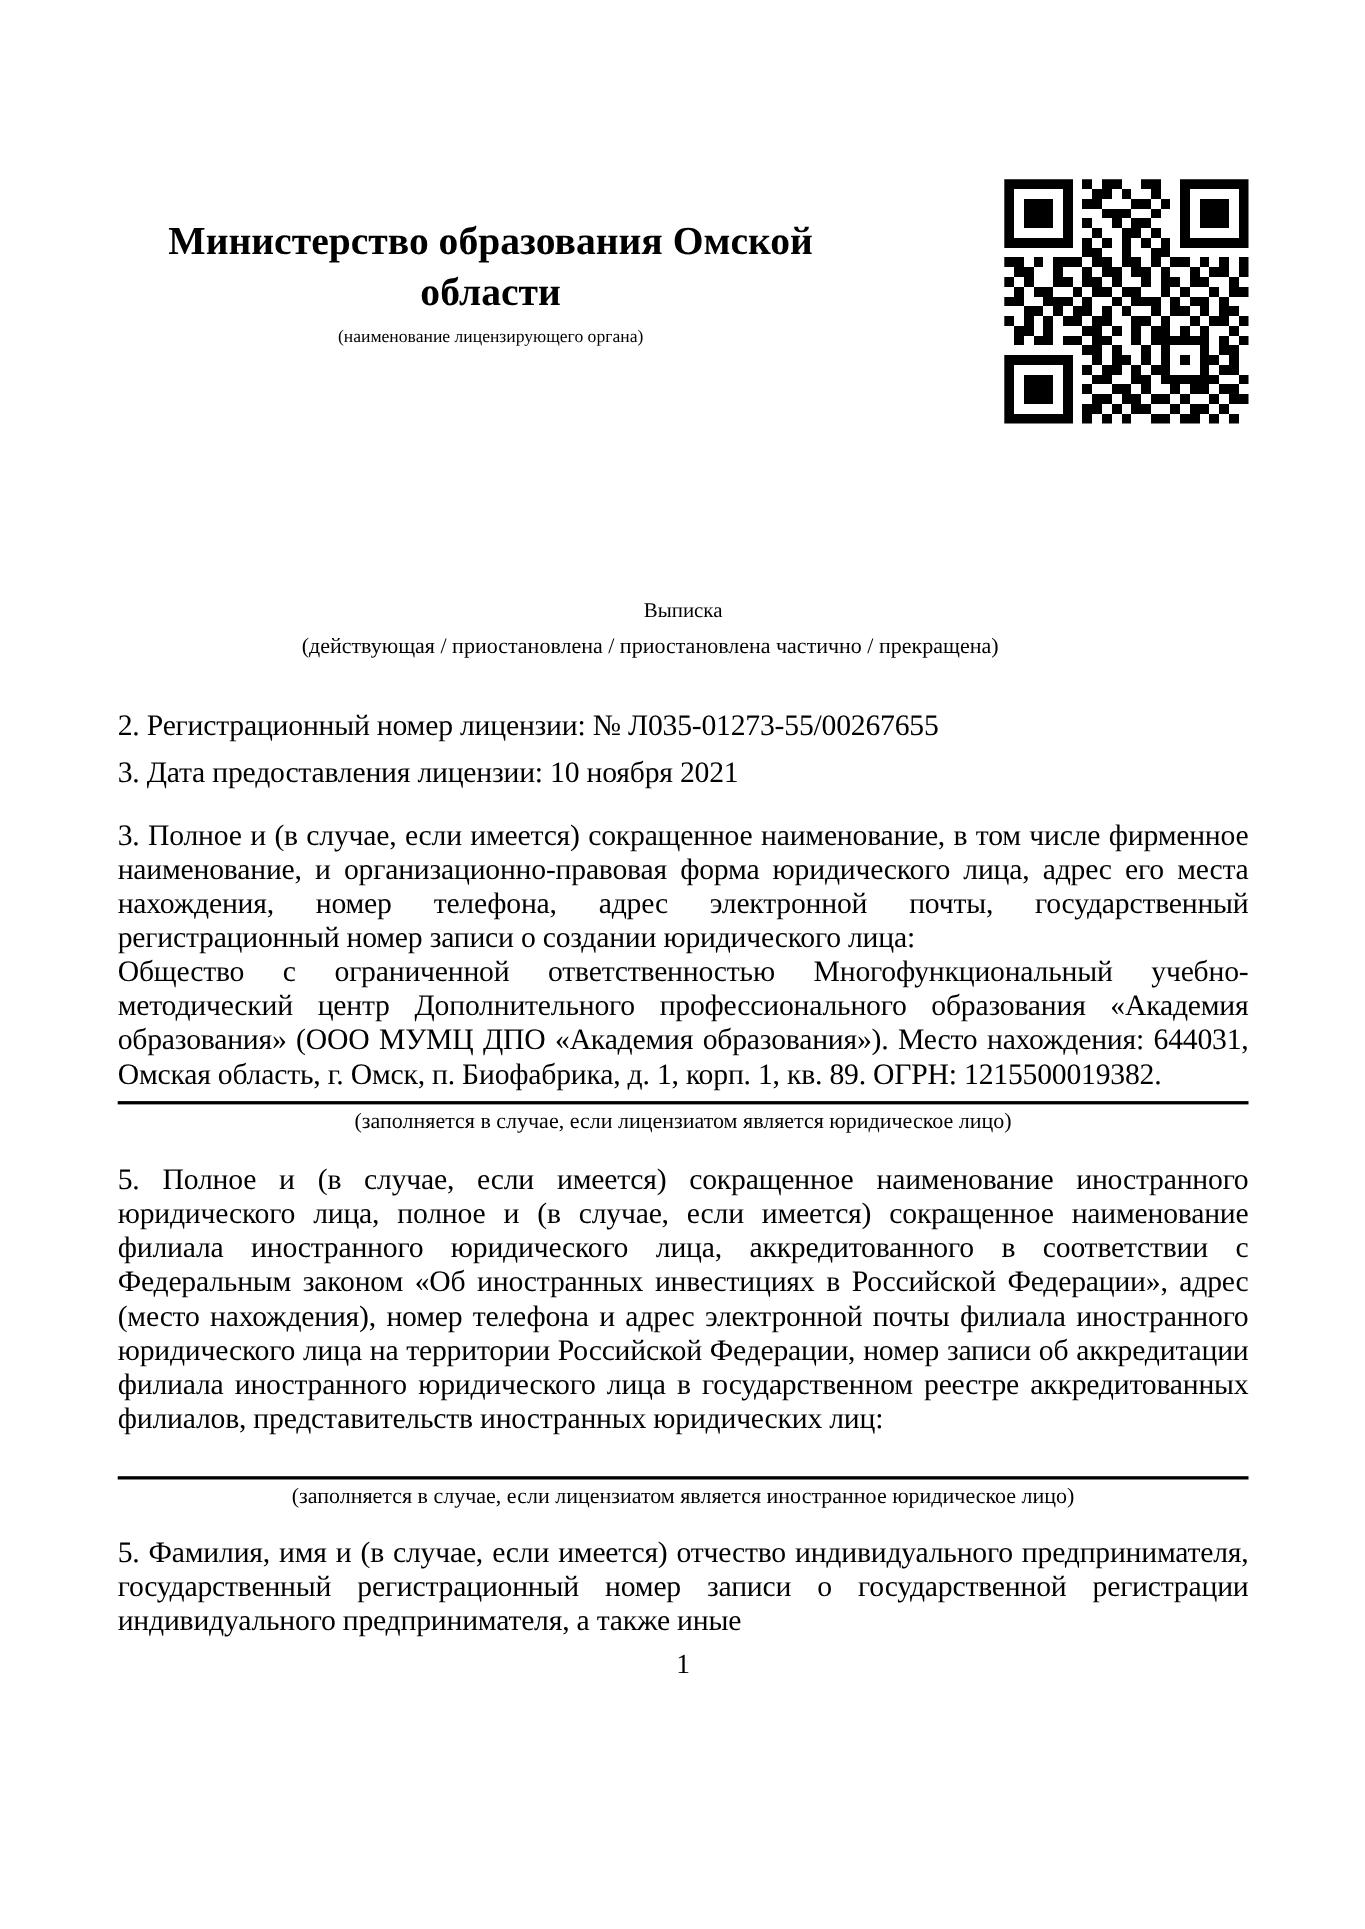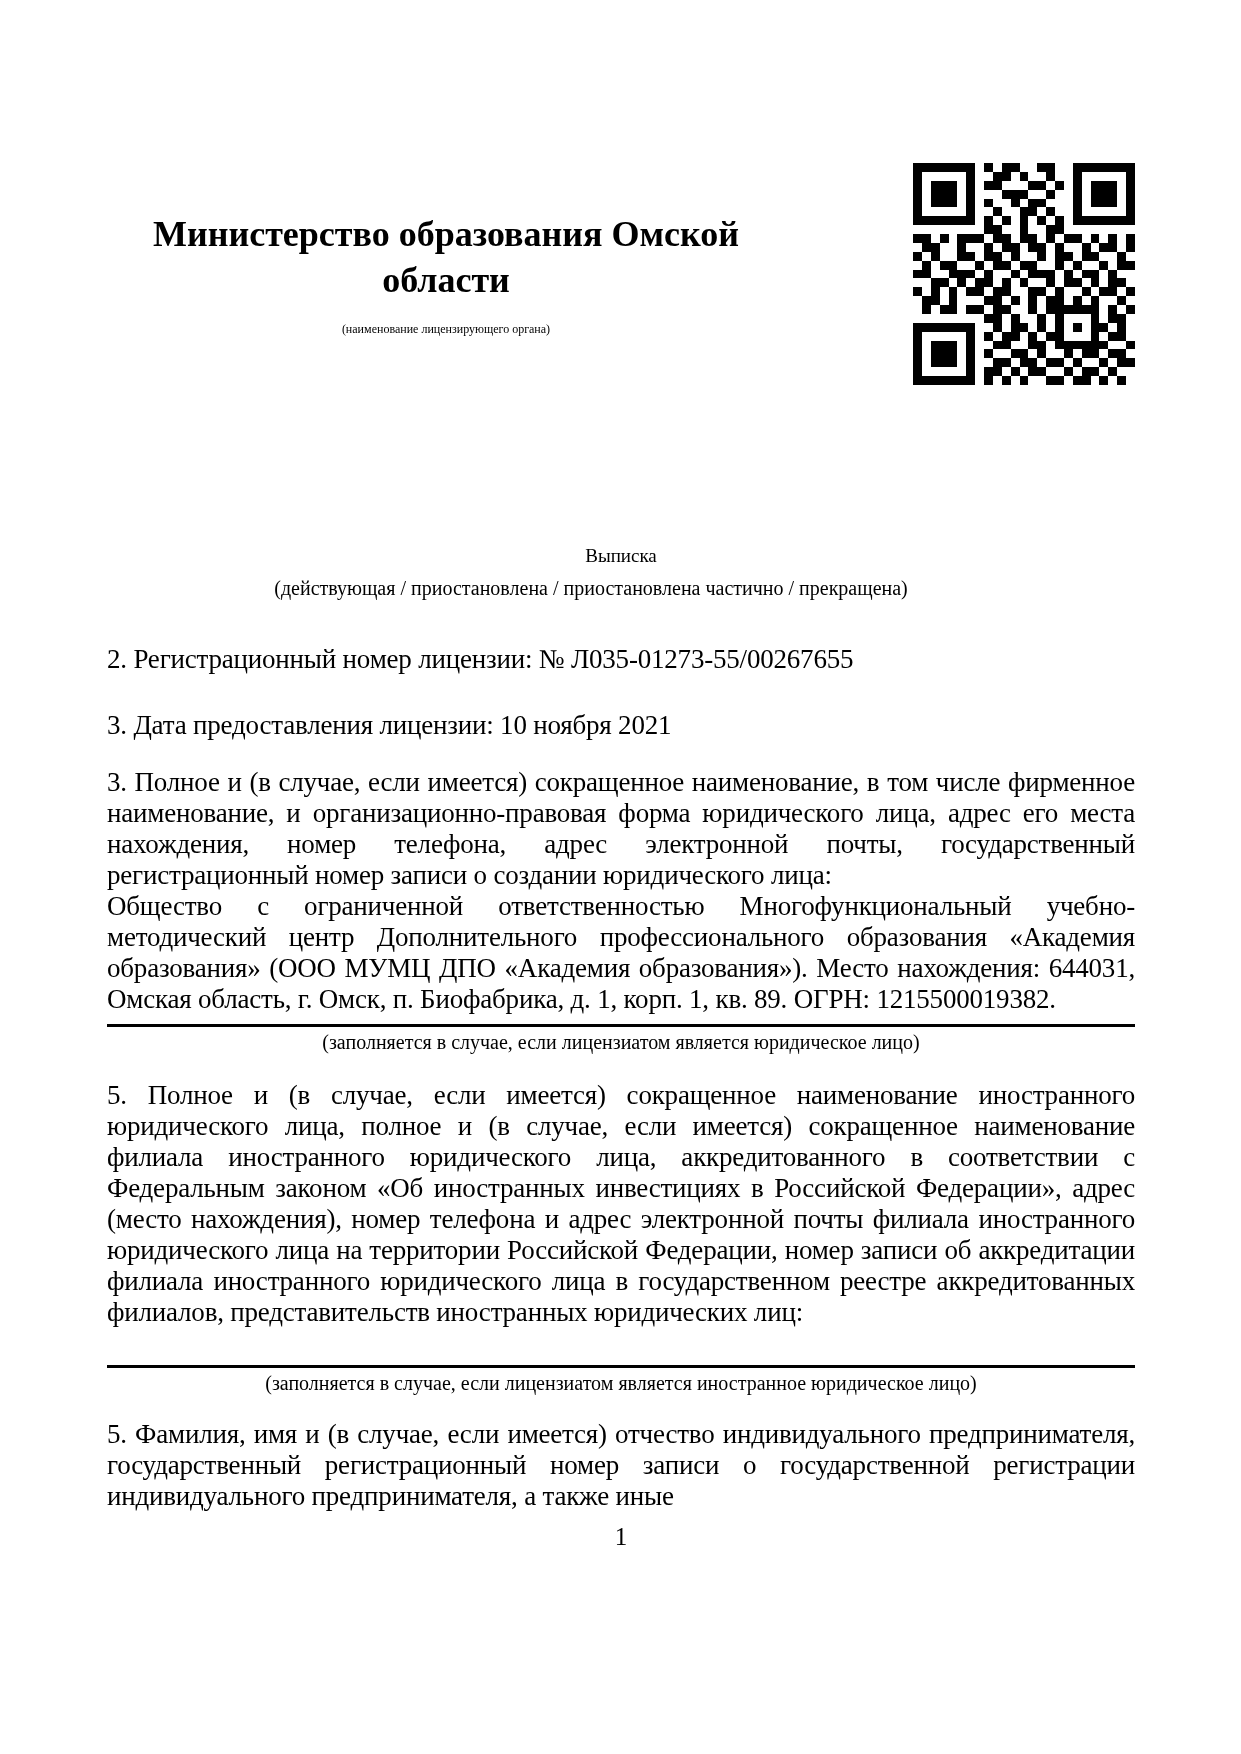--- a/index.html
+++ b/index.html
@@ -14,37 +14,37 @@
     width: 1241px; height: 1754px;
     background: #ffffff;
     overflow: hidden;
   }
   .content { position: relative; padding: 0 106px 0 107px; }
 
   
   .header { position: relative; height: 388px; }
   .title-block { width: 678px; padding-top: 196px; text-align: center; }
   .doc-title {
-    margin: 15px; font-size: 36px; line-height: 46px; font-weight: 700;
+    margin: 0; font-size: 36px; line-height: 46px; font-weight: 700;
   }
-  .doc-subtitle { font-size: 12px; line-height: 23px; margin-top: 7px; }
+  .doc-subtitle { font-size: 16px; line-height: 23px; margin-top: 7px; }
   .qr-box {
     position: absolute; top: 163px; right: 0;
     width: 222px; height: 222px;
   }
   .qr-box svg { display: block; width: 222px; height: 222px; }
 
   
   .subject { margin-top: 152px; text-align: center; font-size: 19px; line-height: 31px; }
 
   
   .item { font-size: 27px; line-height: 31px; letter-spacing: -0.2px; }
   .item-1 { margin-top: 43px; }
   .item-2 { margin-top: 44px; }
-  .item-3 { margin-top: 35px; }
+  .item-3 { margin-top: 12px; }
 
   .small-caption { font-size: 20px; line-height: 24px; text-align: center; }
   .status-caption { margin-top: 5px; padding-right: 60px; }
   .rule-caption { margin-top: 3px; }
 
   .para {
     font-size: 27px; line-height: 31px; letter-spacing: -0.2px;
     text-align: justify; text-justify: inter-word;
   }
   .para-4-text { margin-top: 26px; }

